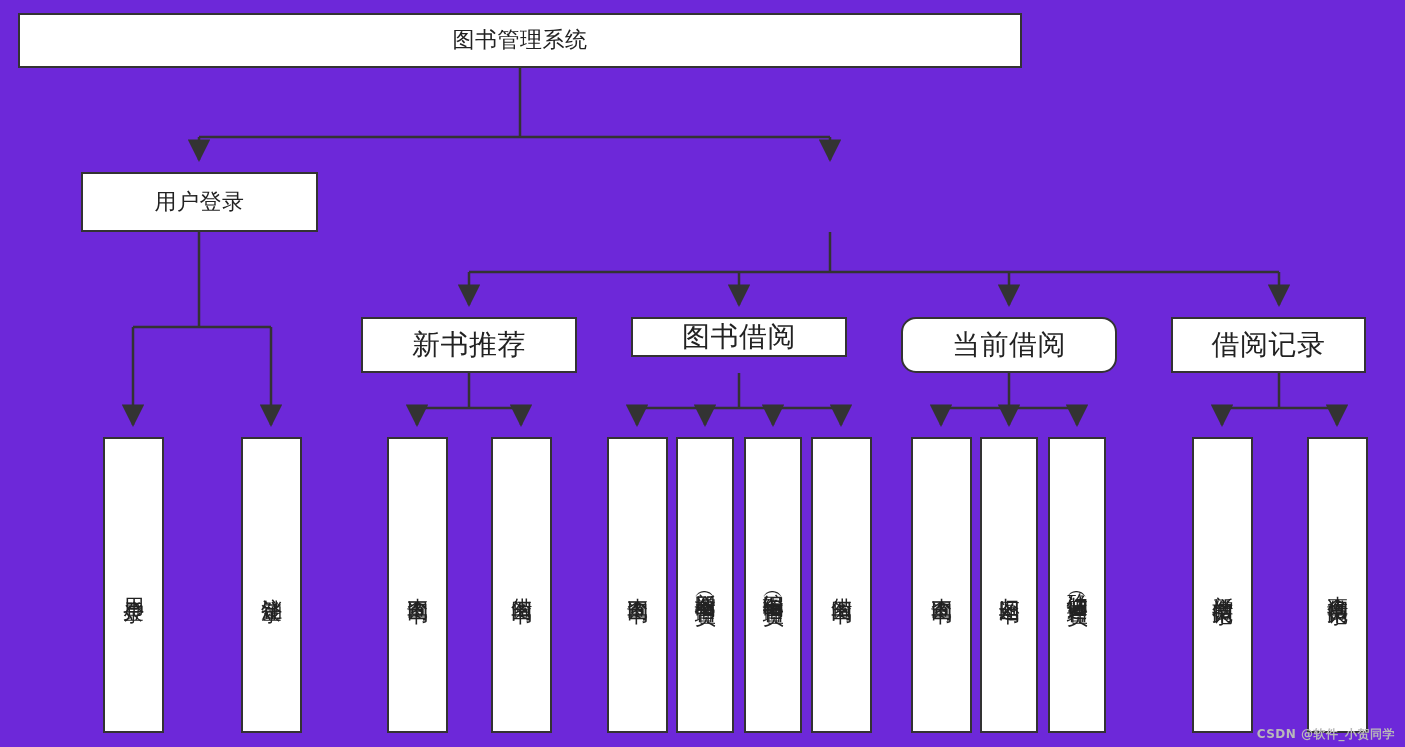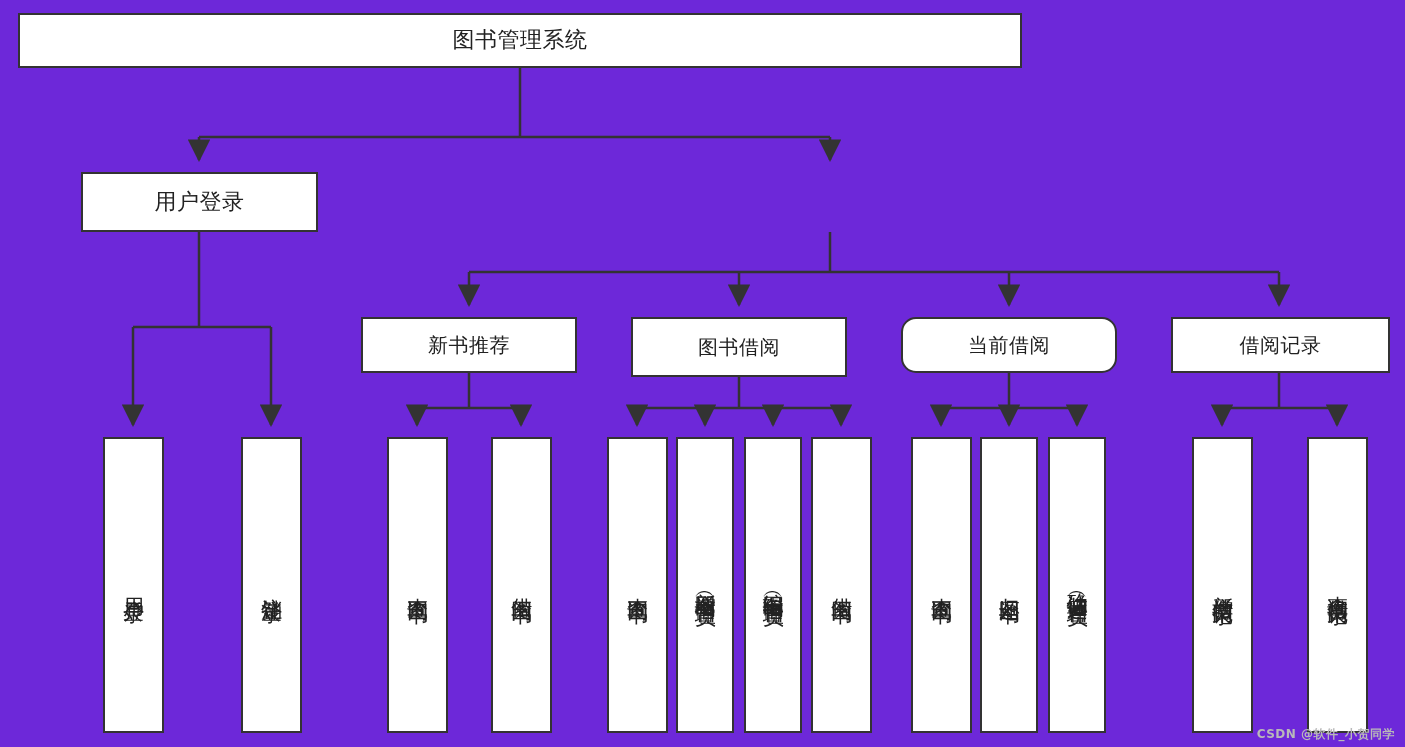--- a/index.html
+++ b/index.html
@@ -49,21 +49,21 @@
     writing-mode: vertical-rl;
     text-orientation: upright;
     font-size: 21px;
     line-height: 1.45;
     letter-spacing: 2px;
     white-space: nowrap;
     text-align: center;
   }
   .node.root .lbl { font-size: 22px; }
   .node.lvl1 .lbl { font-size: 22px; }
-  .node.lvl2 .lbl { font-size: 20px; }
+  .node.lvl2 .lbl { font-size: 28px; }
 
   #watermark {
     position: absolute;
     right: 10px;
     bottom: 4px;
     color: #b9b9b9;
     font-size: 12px;
     letter-spacing: 0.5px;
     z-index: 5;
     white-space: nowrap;
@@ -137,29 +137,29 @@
 
   <div class="node lvl1" style="left:81px; top:172px; width:237px; height:60px;">
     <span class="lbl">用户登录</span>
   </div>
 
 
   <div class="node lvl2" style="left:361px; top:317px; width:216px; height:56px;">
     <span class="lbl">新书推荐</span>
   </div>
 
-  <div class="node lvl2" style="left:631px; top:317px; width:216px; height:60px;">
+  <div class="node lvl2" style="left:631px; top:317px; width:216px; height:40px;">
     <span class="lbl">图书借阅</span>
   </div>
 
   <div class="node lvl2" style="left:901px; top:317px; width:216px; height:56px;border-radius:15px;">
     <span class="lbl">当前借阅</span>
   </div>
 
-  <div class="node lvl2" style="left:1171px; top:317px; width:219px; height:56px;">
+  <div class="node lvl2" style="left:1171px; top:317px; width:195px; height:56px;">
     <span class="lbl">借阅记录</span>
   </div>
 
   <div class="node vert" style="left:103px; top:437px; width:61px; height:296px;">
     <span class="lbl">用户登录</span>
   </div>
 
   <div class="node vert" style="left:241px; top:437px; width:61px; height:296px;">
     <span class="lbl">注销登录</span>
   </div>

